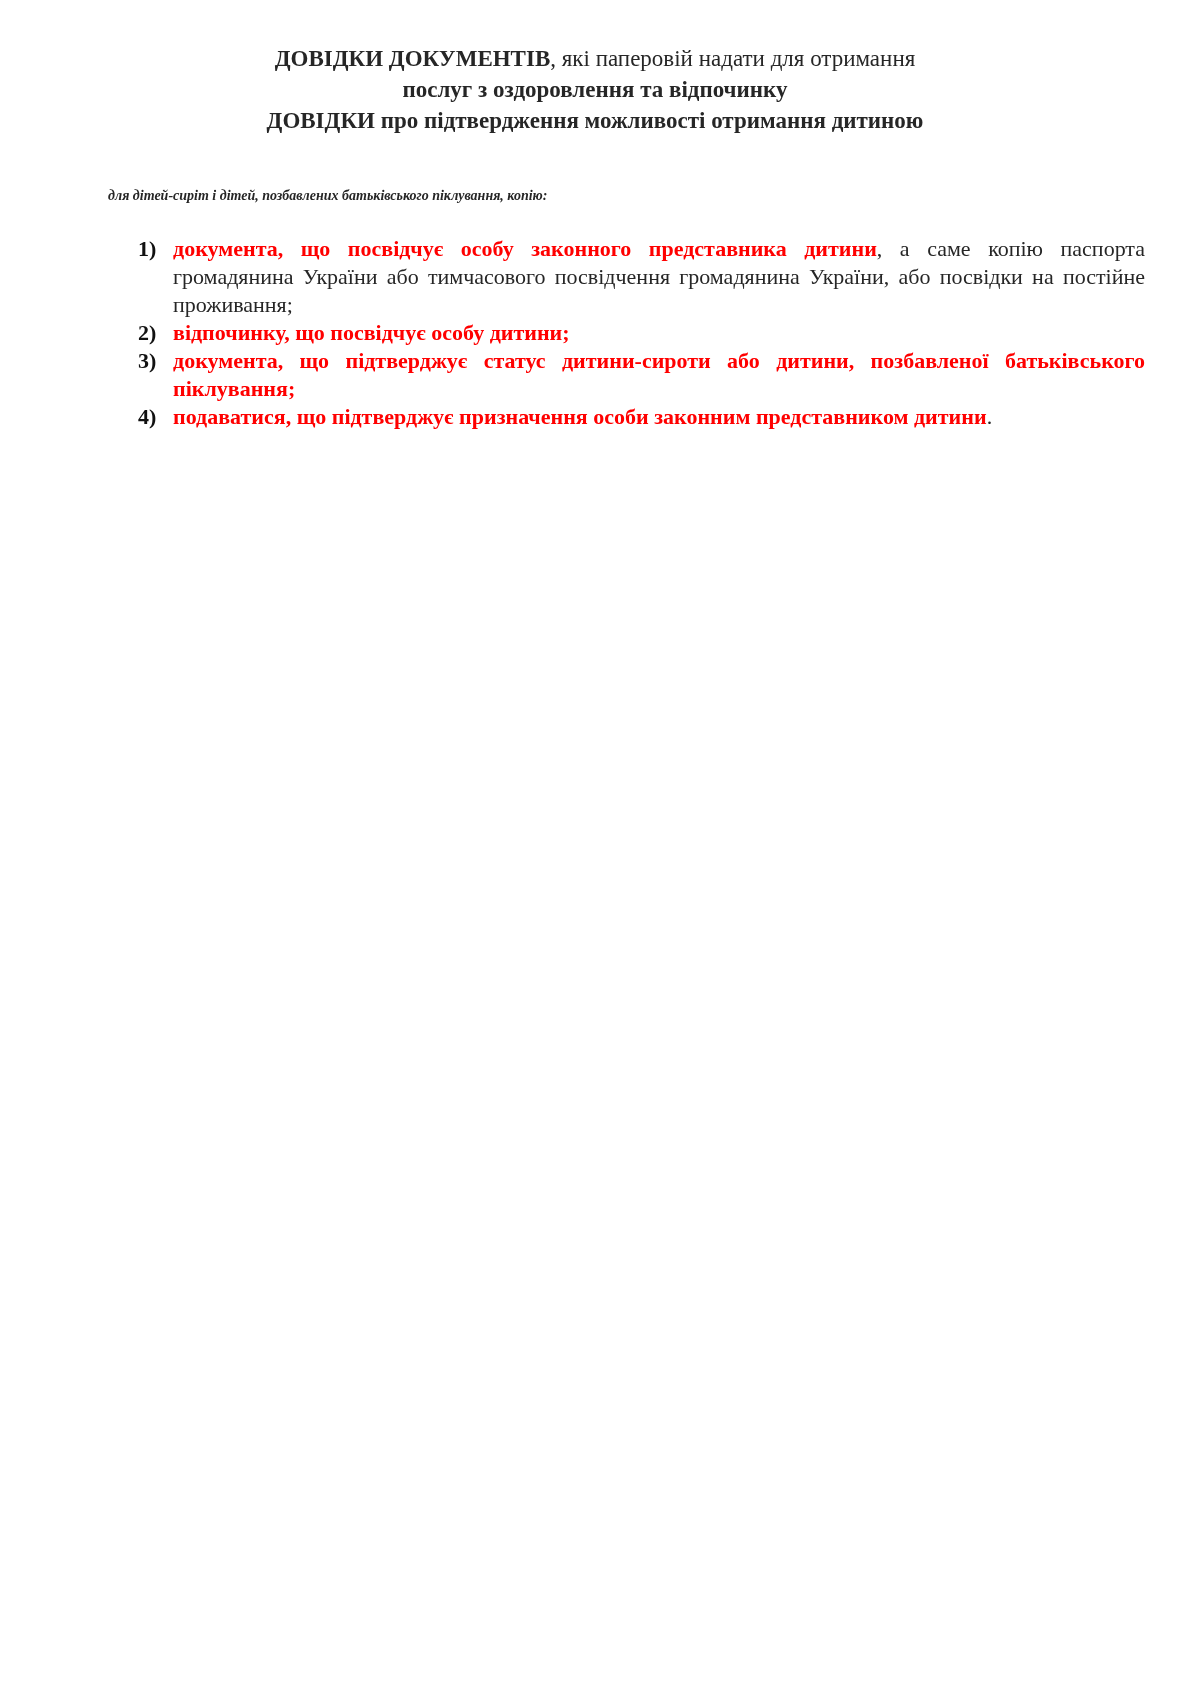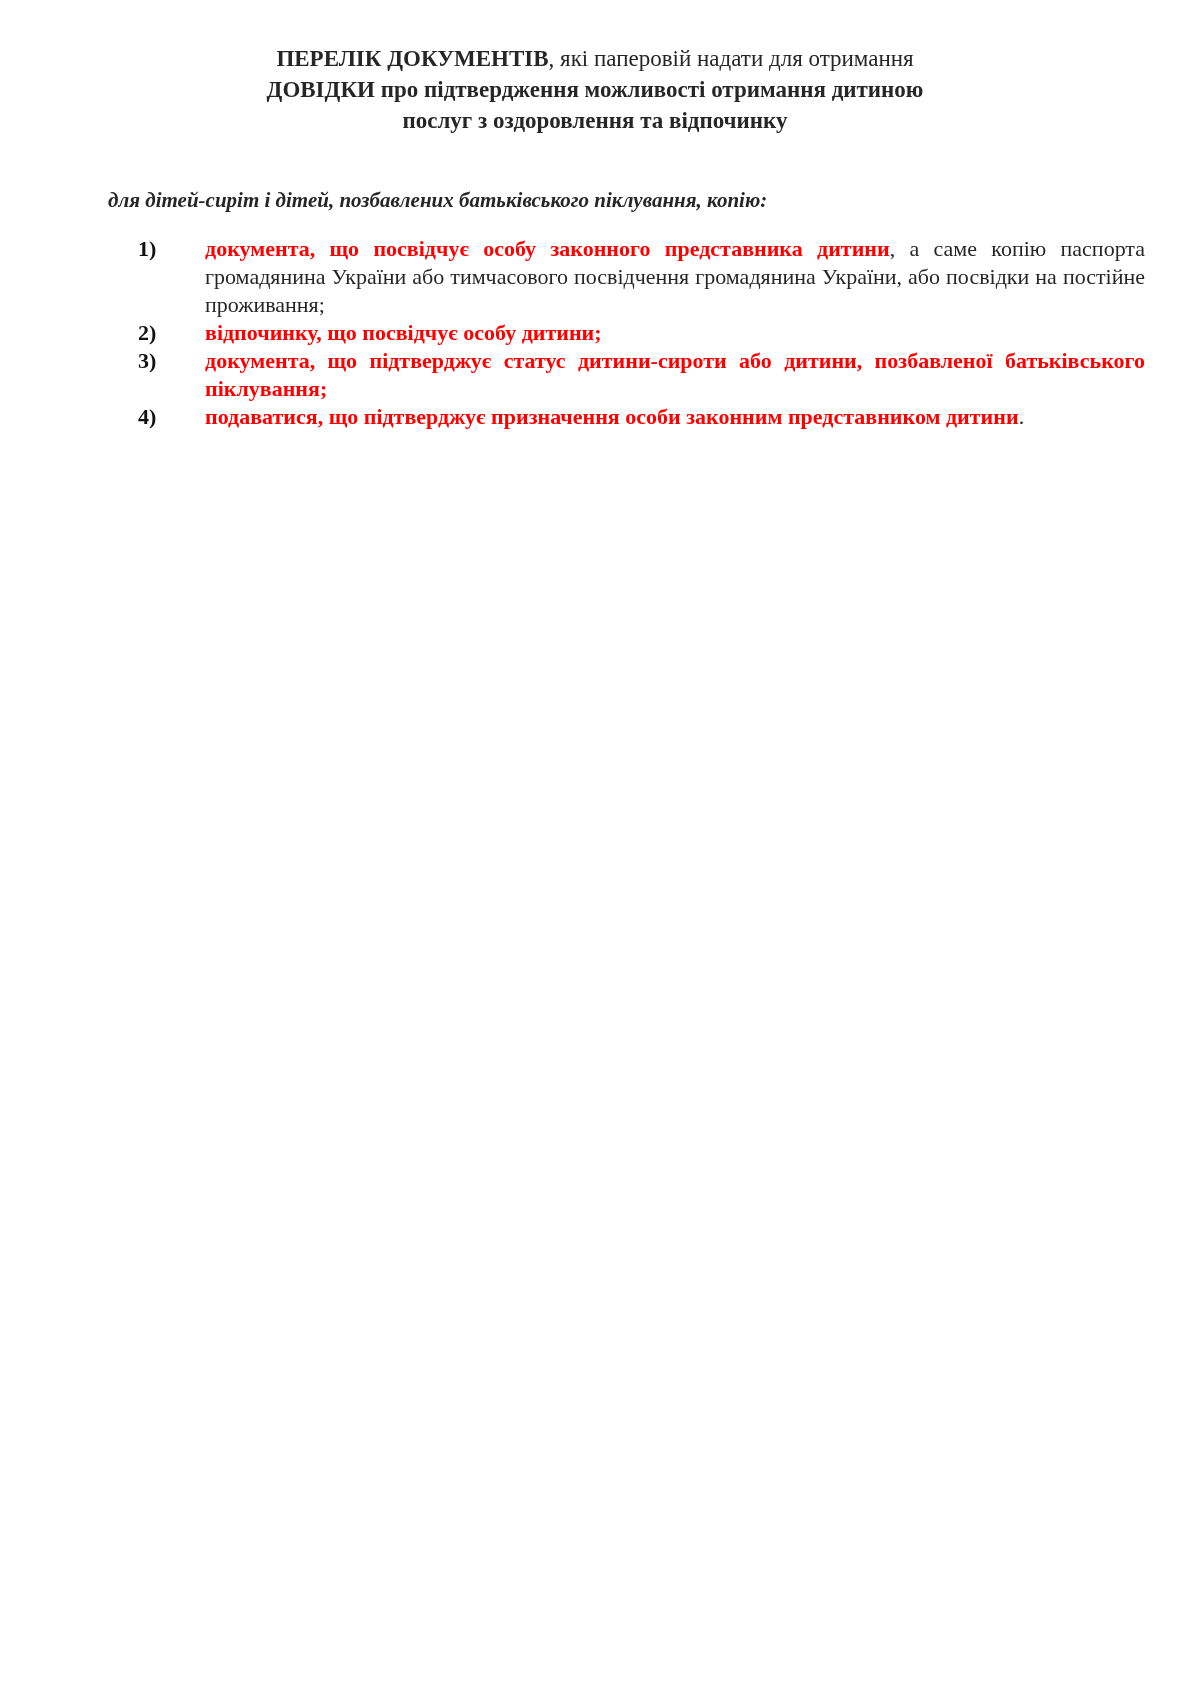--- a/index.html
+++ b/index.html
@@ -2,38 +2,38 @@
 <html><head>
   <meta charset="utf-8">
   <style>
     html, body { margin: 0; padding: 0; background: #ffffff; }
     body { width: 1190px; height: 1683px; position: relative; overflow: hidden;
            font-family: "Liberation Serif", "DejaVu Serif", serif; color: #262626; }
     .page { position: absolute; left: 0; top: 0; width: 1190px; height: 1683px; }
     .title { position: absolute; left: 0; width: 1190px; text-align: center;
              font-size: 23px; line-height: 31px; top: 43px; }
     .title .b { font-weight: bold; }
-    .subtitle { position: absolute; left: 108px; top: 188px; font-size: 21px;
+    .subtitle { position: absolute; left: 108px; top: 188px; font-size: 14px;
                 font-weight: bold; font-style: italic; }
     .list { position: absolute; left: 138px; top: 235px; width: 1007px; font-size: 22px; line-height: 28px; }
     .item { display: flex; }
     .num { width: 35px; flex: none; font-weight: bold; color: #111; }
-    .body { flex: 1; text-align: justify; text-align-last: left; margin-left: 32px; }
+    .body { flex: 1; text-align: justify; text-align-last: left; }
     .red { color: #ff0000; font-weight: bold; }
     .note { position: absolute; left: 55px; top: 508px; width: 1090px; font-size: 22px; line-height: 28px;
             color: #ff0000; font-weight: bold; font-style: italic; text-align: justify; text-indent: 84px; }
   </style>
 </head>
 <body>
 
 <div class="page">
   <div class="title">
-    <div><span class="b">ПЕРЕЛІК ДОКУМЕНТІВ</span><span>, які паперовій надати для отримання</span></div>
+    <div><span class="b">ДОВІДКИ ДОКУМЕНТІВ</span><span>, які паперовій надати для отримання</span></div>
+    <div class="b">послуг з оздоровлення та відпочинку</div>
     <div class="b">ДОВІДКИ про підтвердження можливості отримання дитиною</div>
-    <div class="b">послуг з оздоровлення та відпочинку</div>
   </div>
 
   <div class="subtitle">для дітей-сиріт і дітей, позбавлених батьківського піклування, копію:</div>
 
   <div class="list">
     <div class="item">
       <span class="num">1)</span>
       <span class="body"><span class="red">документа, що посвідчує особу законного представника дитини</span><span>, а саме копію паспорта громадянина України або тимчасового посвідчення громадянина України, або посвідки на постійне проживання;</span></span>
     </div>
     <div class="item">

